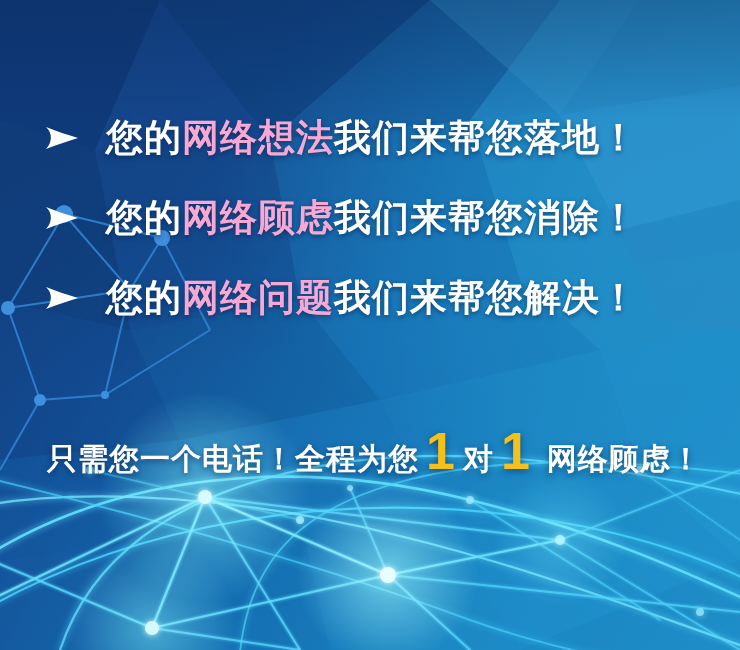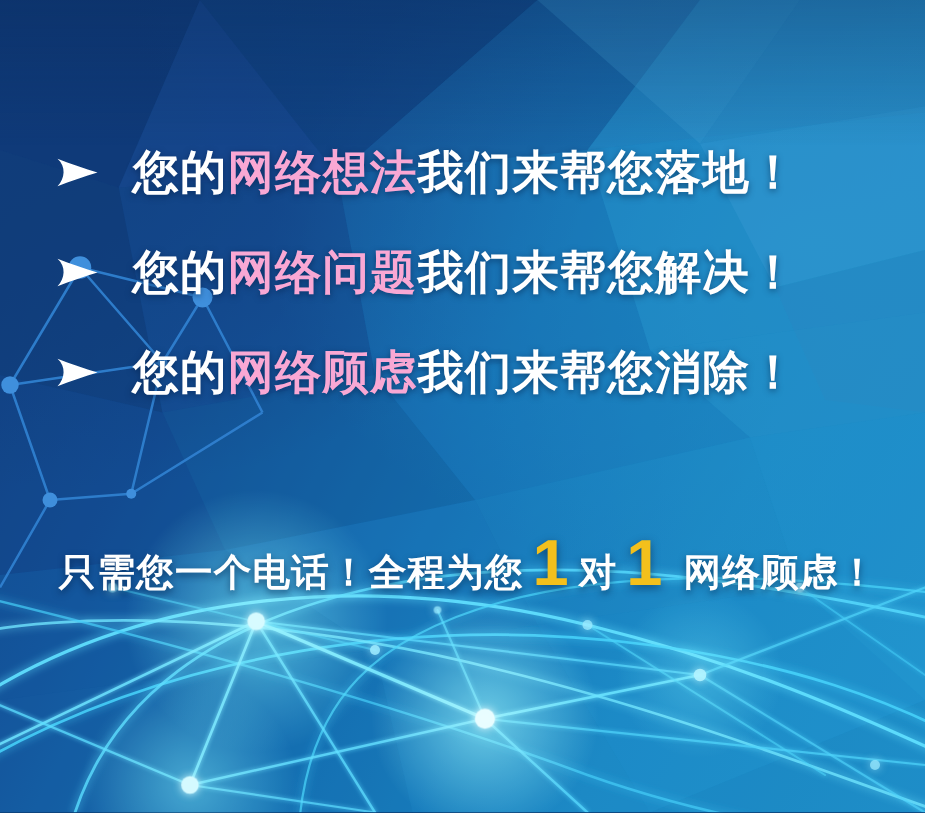--- a/index.html
+++ b/index.html
@@ -247,30 +247,30 @@
         <div class="headline-text">
           <span>您的</span><span class="hl-em">网络想法</span><span>我们来帮您落地！</span>
         </div>
       </div>
 
       <div class="headline-row">
         <svg class="arrow-icon" viewBox="0 0 36 26">
           <path d="M2,2 C12,6 24,10 34,13 C24,16 12,20 2,24 C8,18 9,8 2,2 Z" fill="#ffffff"></path>
         </svg>
         <div class="headline-text">
-          <span>您的</span><span class="hl-em">网络问题</span><span>我们来帮您解决！</span>
+          <span>您的</span><span class="hl-em">网络顾虑</span><span>我们来帮您消除！</span>
         </div>
       </div>
 
       <div class="headline-row">
         <svg class="arrow-icon" viewBox="0 0 36 26">
           <path d="M2,2 C12,6 24,10 34,13 C24,16 12,20 2,24 C8,18 9,8 2,2 Z" fill="#ffffff"></path>
         </svg>
         <div class="headline-text">
-          <span>您的</span><span class="hl-em">网络顾虑</span><span>我们来帮您消除！</span>
+          <span>您的</span><span class="hl-em">网络问题</span><span>我们来帮您解决！</span>
         </div>
       </div>
 
     </div>
 
 
     <div class="sub-line" id="sub-line-2">
       <span class="s2-seg">只需您一个电话！全程为您</span>
       <span class="big-num">1</span>
       <span class="s2-seg">对</span>

